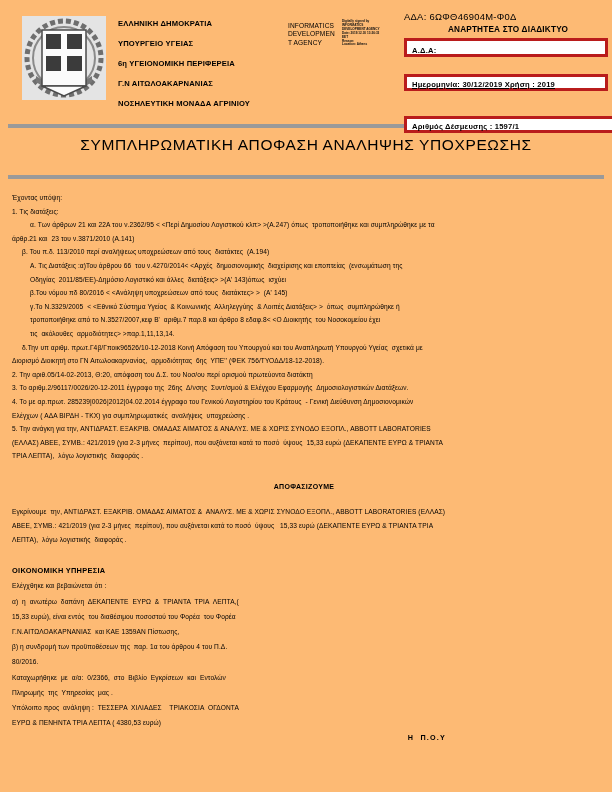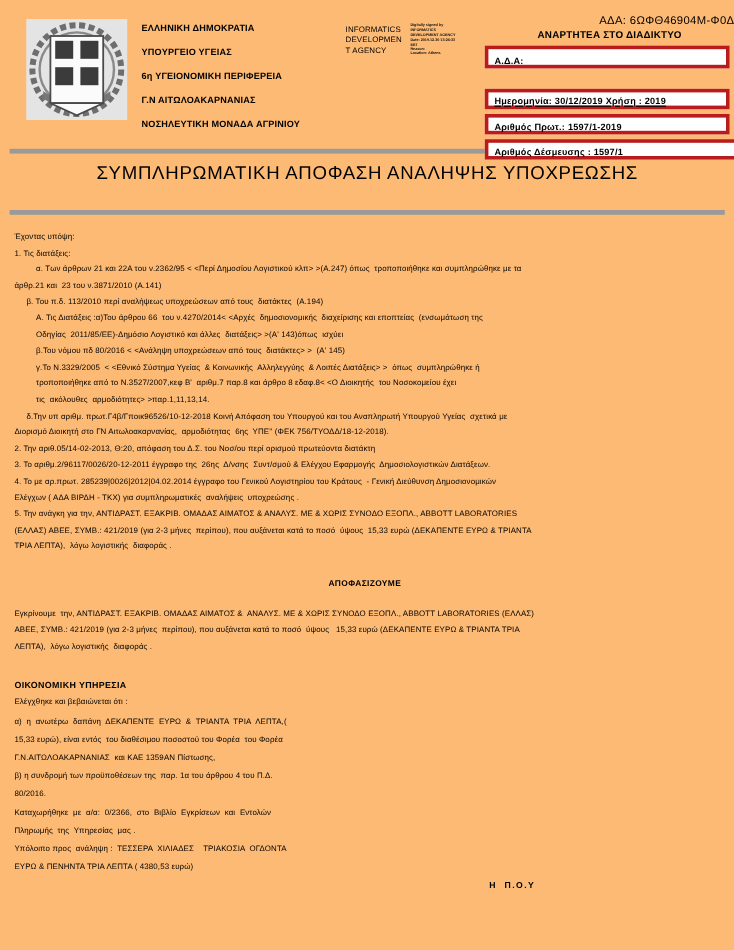--- a/index.html
+++ b/index.html
@@ -80,21 +80,21 @@
     letter-spacing: 0px;
     white-space: nowrap;
     color: #111;
   }
 
   .ada-code {
     position: absolute;
     left: 404px;
     top: 11px;
     width: 208px;
-    text-align: right;
+    text-align: left;
     font-size: 9.4px;
     letter-spacing: 0.3px;
     white-space: nowrap;
   }
   .anartitea {
     position: absolute;
     left: 404px;
     top: 25px;
     width: 208px;
     text-align: center;
@@ -247,21 +247,20 @@
       <div class="sig-line">EET</div>
       <div class="sig-line">Reason:</div>
       <div class="sig-line">Location: Athens</div>
     </div>
 
     <div class="ada-code">ΑΔΑ: 6ΩΦΘ46904Μ-Φ0Δ</div>
     <div class="anartitea">ΑΝΑΡΤΗΤΕΑ ΣΤΟ ΔΙΑΔΙΚΤΥΟ</div>
 
     <div class="box box-ada">Α.Δ.Α:</div>
     <div class="box box-date">Ημερομηνία: 30/12/2019 Χρήση : 2019</div>
-    <div class="box box-prot">Αριθμός Πρωτ.: 1597/1-2019</div>
     <div class="box box-desm">Αριθμός Δέσμευσης : 1597/1</div>
   </div>
 
   <div class="rule rule-top"></div>
   <h1 class="doc-title">ΣΥΜΠΛΗΡΩΜΑΤΙΚΗ ΑΠΟΦΑΣΗ ΑΝΑΛΗΨΗΣ ΥΠΟΧΡΕΩΣΗΣ</h1>
   <div class="rule rule-bottom"></div>
 
   <div class="body">
     <p class="lvl0">Έχοντας υπόψη:</p>
     <p class="lvl0">1. Τις διατάξεις:</p>

